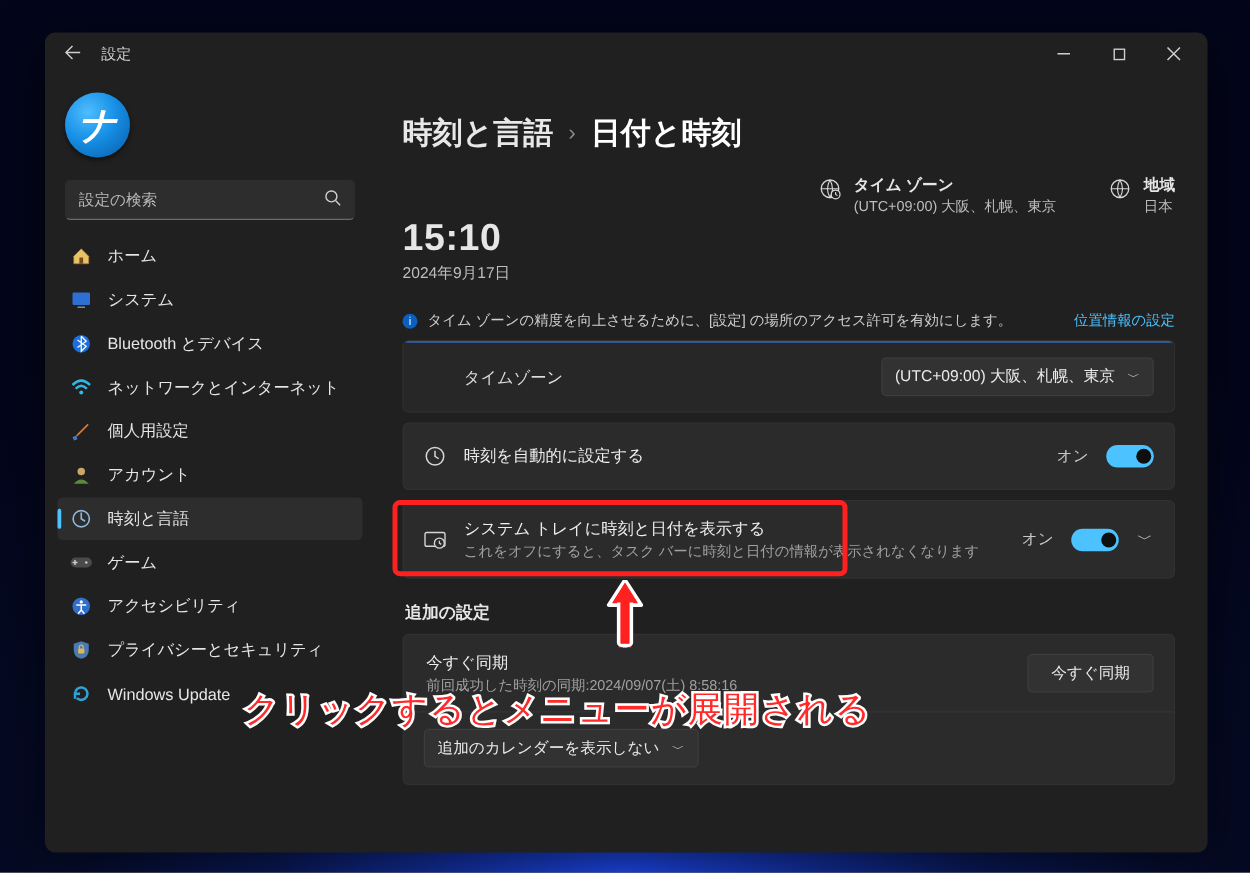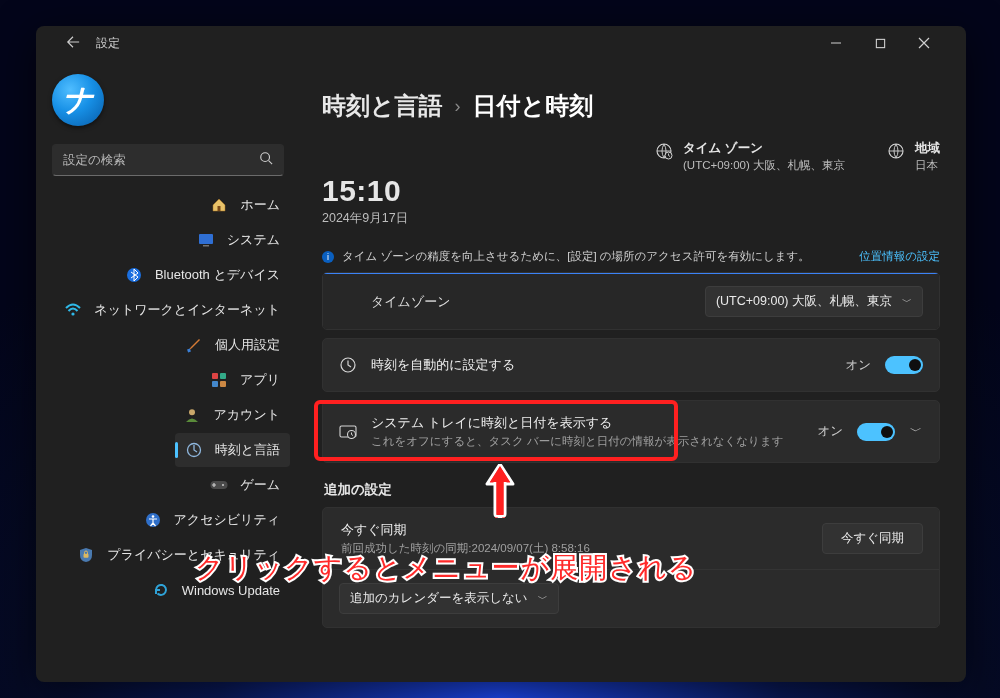--- a/index.html
+++ b/index.html
@@ -6,21 +6,21 @@
   html, body { width: 1000px; height: 698px; overflow: hidden; font-family: "Yu Gothic UI", "Segoe UI", Meiryo, sans-serif; }
   body { background: radial-gradient(ellipse 800px 500px at 50% 100%, #1f4dff 0%, #0a1a5c 35%, #050a24 60%, #03051a 100%); }
 
   .window {
     position: absolute; left: 36px; top: 26px; width: 930px; height: 656px;
     background: #202020; border-radius: 8px; color: #e6e6e6;
     display: flex; flex-direction: column; overflow: hidden;
     box-shadow: 0 10px 40px rgba(0,0,0,.6);
   }
   .titlebar {
-    height: 34px; display: flex; align-items: center; padding: 0 20px;
+    height: 34px; display: flex; align-items: center; padding: 0 5px;
     color: #cfcfcf; font-size: 12px;
   }
   .titlebar .back { width: 34px; text-align: center; color: #cfcfcf; cursor: pointer; }
   .titlebar .spacer { flex: 1; }
   .titlebar .ctrl { width: 44px; height: 34px; display: flex; align-items: center; justify-content: center; color: #cfcfcf; cursor: pointer; }
   .titlebar svg { stroke: #cfcfcf; }
 
   .body { flex: 1; display: flex; overflow: hidden; }
   .sidebar { width: 260px; padding: 8px 6px 8px 10px; display: flex; flex-direction: column; }
   .avatar-row { display: flex; align-items: center; gap: 12px; padding: 6px 6px 14px 6px; }
@@ -34,21 +34,21 @@
   .search {
     margin: 4px 6px 12px 6px; height: 32px; background: #2d2d2d;
     border: 1px solid #2d2d2d; border-bottom: 1px solid #6b6b6b; border-radius: 4px;
     display: flex; align-items: center; padding: 0 10px; color: #b8b8b8;
   }
   .search input {
     flex: 1; background: transparent; border: none; outline: none;
     color: #e0e0e0; font-size: 12.5px;
   }
   .search input::placeholder { color: #b8b8b8; }
-  .nav { display: flex; flex-direction: column; gap: 1px; font-size: 13px; align-items: flex-end; }
+  .nav { display: flex; flex-direction: column; gap: 1px; font-size: 13px; }
   .nav-item {
     display: flex; align-items: center; gap: 12px; height: 34px;
     padding: 0 10px; border-radius: 4px; cursor: pointer; color: #e6e6e6;
   }
   .nav-item.active { background: #2d2d2d; }
   .nav-item.active::before {
     content: ''; position: absolute; width: 3px; height: 16px; background: #4cc2ff;
     border-radius: 2px; margin-left: -10px;
   }
   .nav-item { position: relative; }
@@ -211,31 +211,20 @@
           <span>ネットワークとインターネット</span>
         </div>
         <div class="nav-item">
           <span class="nav-ico">
               <svg width="16" height="16" viewBox="0 0 16 16">
                 <path d="M13 2 L5 10 L2 14 L6 11 L14 3 Z" fill="#d67a34"></path>
                 <rect x="1.5" y="12" width="3" height="3" fill="#3a7fd6" transform="rotate(-20 3 13.5)"></rect>
               </svg>
             </span>
           <span>個人用設定</span>
-        </div>
-        <div class="nav-item">
-          <span class="nav-ico">
-              <svg width="16" height="16" viewBox="0 0 16 16">
-                <rect x="1" y="1" width="6" height="6" fill="#d44" rx="1"></rect>
-                <rect x="9" y="1" width="6" height="6" fill="#3a8" rx="1"></rect>
-                <rect x="1" y="9" width="6" height="6" fill="#48c" rx="1"></rect>
-                <rect x="9" y="9" width="6" height="6" fill="#c84" rx="1"></rect>
-              </svg>
-            </span>
-          <span>アプリ</span>
         </div>
         <div class="nav-item">
           <span class="nav-ico">
               <svg width="16" height="16" viewBox="0 0 16 16">
                 <circle cx="8" cy="5.2" r="3" fill="#c9a76a"></circle>
                 <path d="M2 15 Q8 8 14 15 Z" fill="#5a8b3a"></path>
               </svg>
             </span>
           <span>アカウント</span>
         </div>

